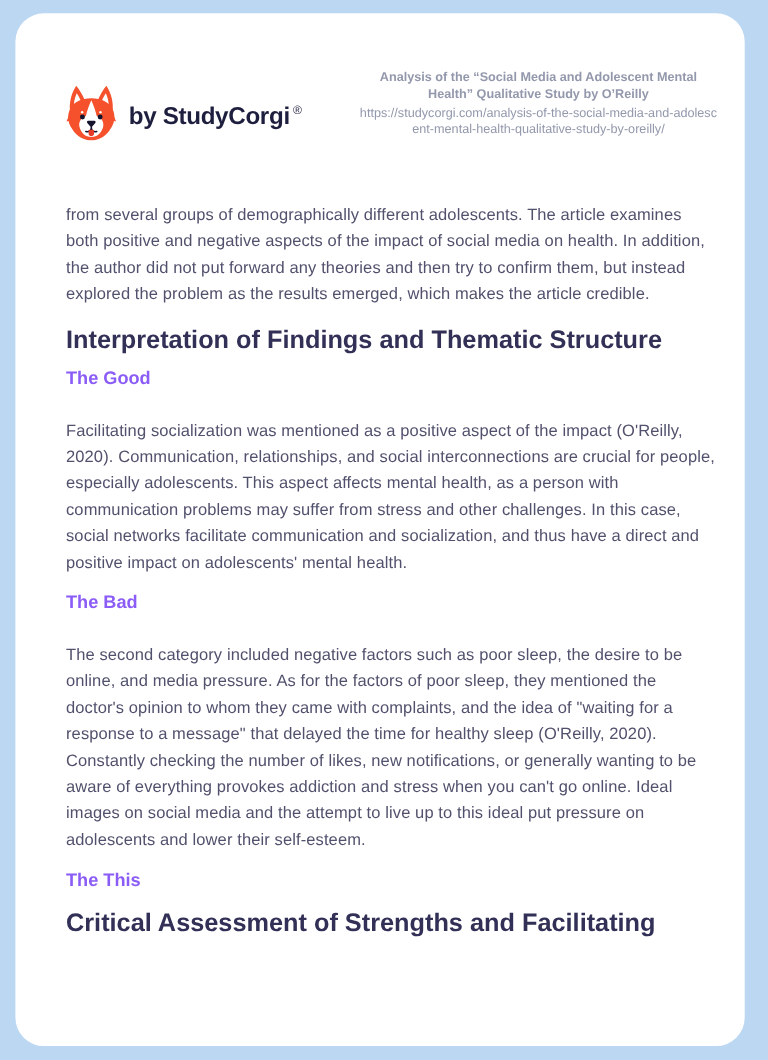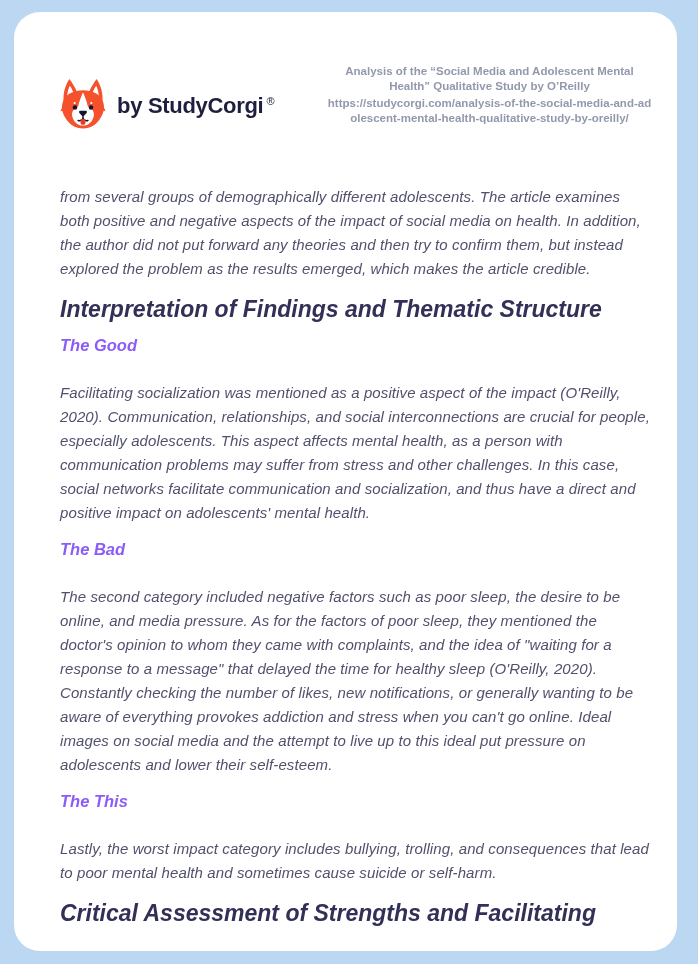--- a/index.html
+++ b/index.html
@@ -52,30 +52,29 @@
   }
   .doc-title {
     font-size: 11.5px;
     font-weight: 700;
     line-height: 15px;
   }
   .doc-url {
     display: block;
     margin-top: 2px;
     font-size: 11.5px;
-    font-weight: 700;
+    font-weight: 400;
     line-height: 15px;
     color: #9398ac;
     text-decoration: none;
     word-break: break-all;
   }
   .article {
     padding-top: 54px;
     width: 592px;
-    font-style: italic;
   }
   .article p {
     margin: 26px 0 15px;
     font-size: 15px;
     line-height: 24px;
     letter-spacing: 0.1px;
     color: #51516d;
   }
   .article p:first-child { margin-top: 0; }
   .article h2 {
@@ -140,17 +139,16 @@
   </div>
 
   <div class="article">
     <p>from several groups of demographically different adolescents. The article examines both positive and negative aspects of the impact of social media on health. In addition, the author did not put forward any theories and then try to confirm them, but instead explored the problem as the results emerged, which makes the article credible.</p>
     <h2>Interpretation of Findings and Thematic Structure</h2>
     <h3>The Good</h3>
     <p>Facilitating socialization was mentioned as a positive aspect of the impact (O'Reilly, 2020). Communication, relationships, and social interconnections are crucial for people, especially adolescents. This aspect affects mental health, as a person with communication problems may suffer from stress and other challenges. In this case, social networks facilitate communication and socialization, and thus have a direct and positive impact on adolescents' mental health.</p>
     <h3>The Bad</h3>
     <p>The second category included negative factors such as poor sleep, the desire to be online, and media pressure. As for the factors of poor sleep, they mentioned the doctor's opinion to whom they came with complaints, and the idea of "waiting for a response to a message" that delayed the time for healthy sleep (O'Reilly, 2020). Constantly checking the number of likes, new notifications, or generally wanting to be aware of everything provokes addiction and stress when you can't go online. Ideal images on social media and the attempt to live up to this ideal put pressure on adolescents and lower their self-esteem.</p>
     <h3>The This</h3>
-    <p>Lastly, the worst impact category includes bullying, trolling, and consequences that lead to poor mental health and sometimes cause suicide or self-harm.</p>
     <h2>Critical Assessment of Strengths and Facilitating</h2>
   </div>
 
 </div>
 
 </body></html>

